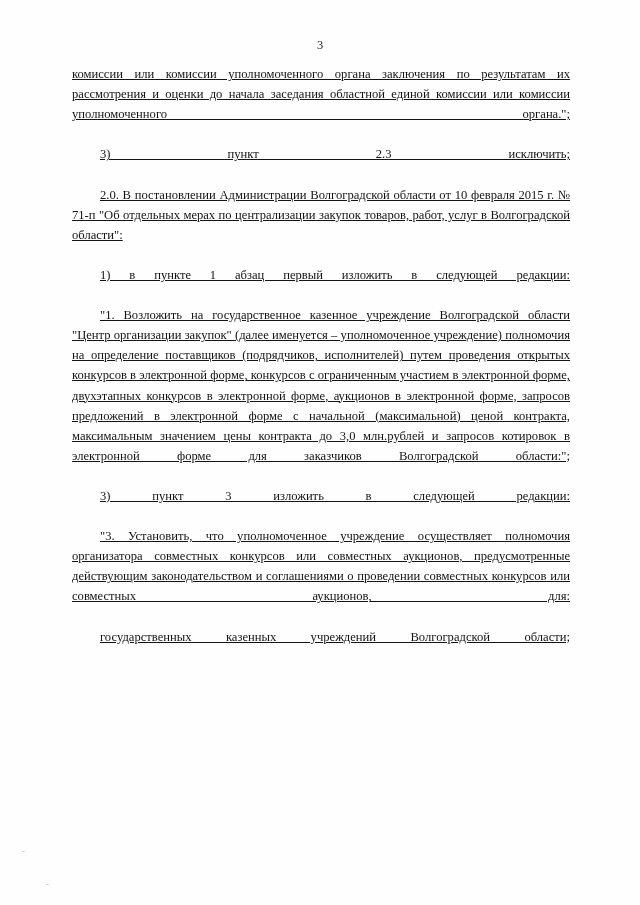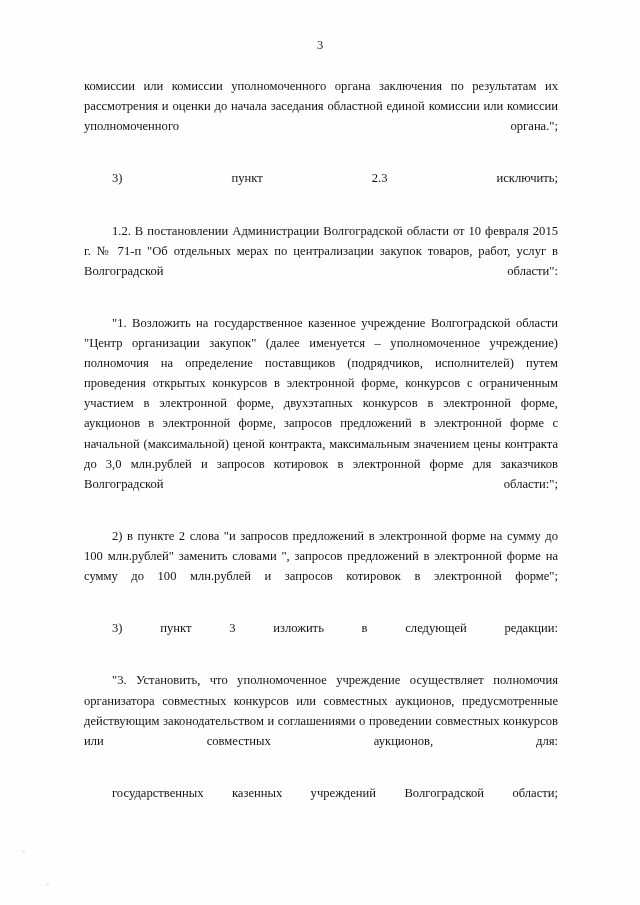--- a/index.html
+++ b/index.html
@@ -37,24 +37,25 @@
     position: absolute;
     top: 64px;
     left: 72px;
     width: 498px;
     font-size: 12.6px;
     line-height: 20.1px;
     text-align: justify;
     color: #141414;
   }
   .para {
-    margin: 12px;
+    margin: 0;
     padding: 0;
     text-align: justify;
     text-justify: inter-word;
+    text-decoration: underline;
   }
   .para.ind {
     text-indent: 28px;
   }
   .para.noind {
     text-indent: 0;
   }
   
   .para:after {
     content: "";
@@ -73,23 +74,23 @@
 </head>
 <body>
 
 <div class="page">
 
   <div class="page-number">3</div>
 
   <div class="body-text">
     <p class="para noind">комиссии или комиссии уполномоченного органа заключения по результатам их рассмотрения и оценки до начала заседания областной единой комиссии или комиссии уполномоченного органа.";</p>
     <p class="para ind">3) пункт 2.3 исключить;</p>
-    <p class="para ind">1.2. В постановлении Администрации Волгоградской области от 10 февраля 2015 г. № 71-п "Об отдельных мерах по централизации закупок товаров, работ, услуг в Волгоградской области":</p>
+    <p class="para ind">2.0. В постановлении Администрации Волгоградской области от 10 февраля 2015 г. № 71-п "Об отдельных мерах по централизации закупок товаров, работ, услуг в Волгоградской области":</p>
+    <p class="para ind">1) в пункте 1 абзац первый изложить в следующей редакции:</p>
     <p class="para ind">"1. Возложить на государственное казенное учреждение Волгоградской области "Центр организации закупок" (далее именуется – уполномоченное учреждение) полномочия на определение поставщиков (подрядчиков, исполнителей) путем проведения открытых конкурсов в электронной форме, конкурсов с ограниченным участием в электронной форме, двухэтапных конкурсов в электронной форме, аукционов в электронной форме, запросов предложений в электронной форме с начальной (максимальной) ценой контракта, максимальным значением цены контракта до 3,0 млн.рублей и запросов котировок в электронной форме для заказчиков Волгоградской области:";</p>
-    <p class="para ind">2) в пункте 2 слова "и запросов предложений в электронной форме на сумму до 100 млн.рублей" заменить словами ", запросов предложений в электронной форме на сумму до 100 млн.рублей и запросов котировок в электронной форме";</p>
     <p class="para ind">3) пункт 3 изложить в следующей редакции:</p>
     <p class="para ind">"3. Установить, что уполномоченное учреждение осуществляет полномочия организатора совместных конкурсов или совместных аукционов, предусмотренные действующим законодательством и соглашениями о проведении совместных конкурсов или совместных аукционов, для:</p>
     <p class="para ind">государственных казенных учреждений Волгоградской области;</p>
 
   </div>
 
   <div class="edge-mark m1"></div>
   <div class="edge-mark m2"></div>
 
 </div>

